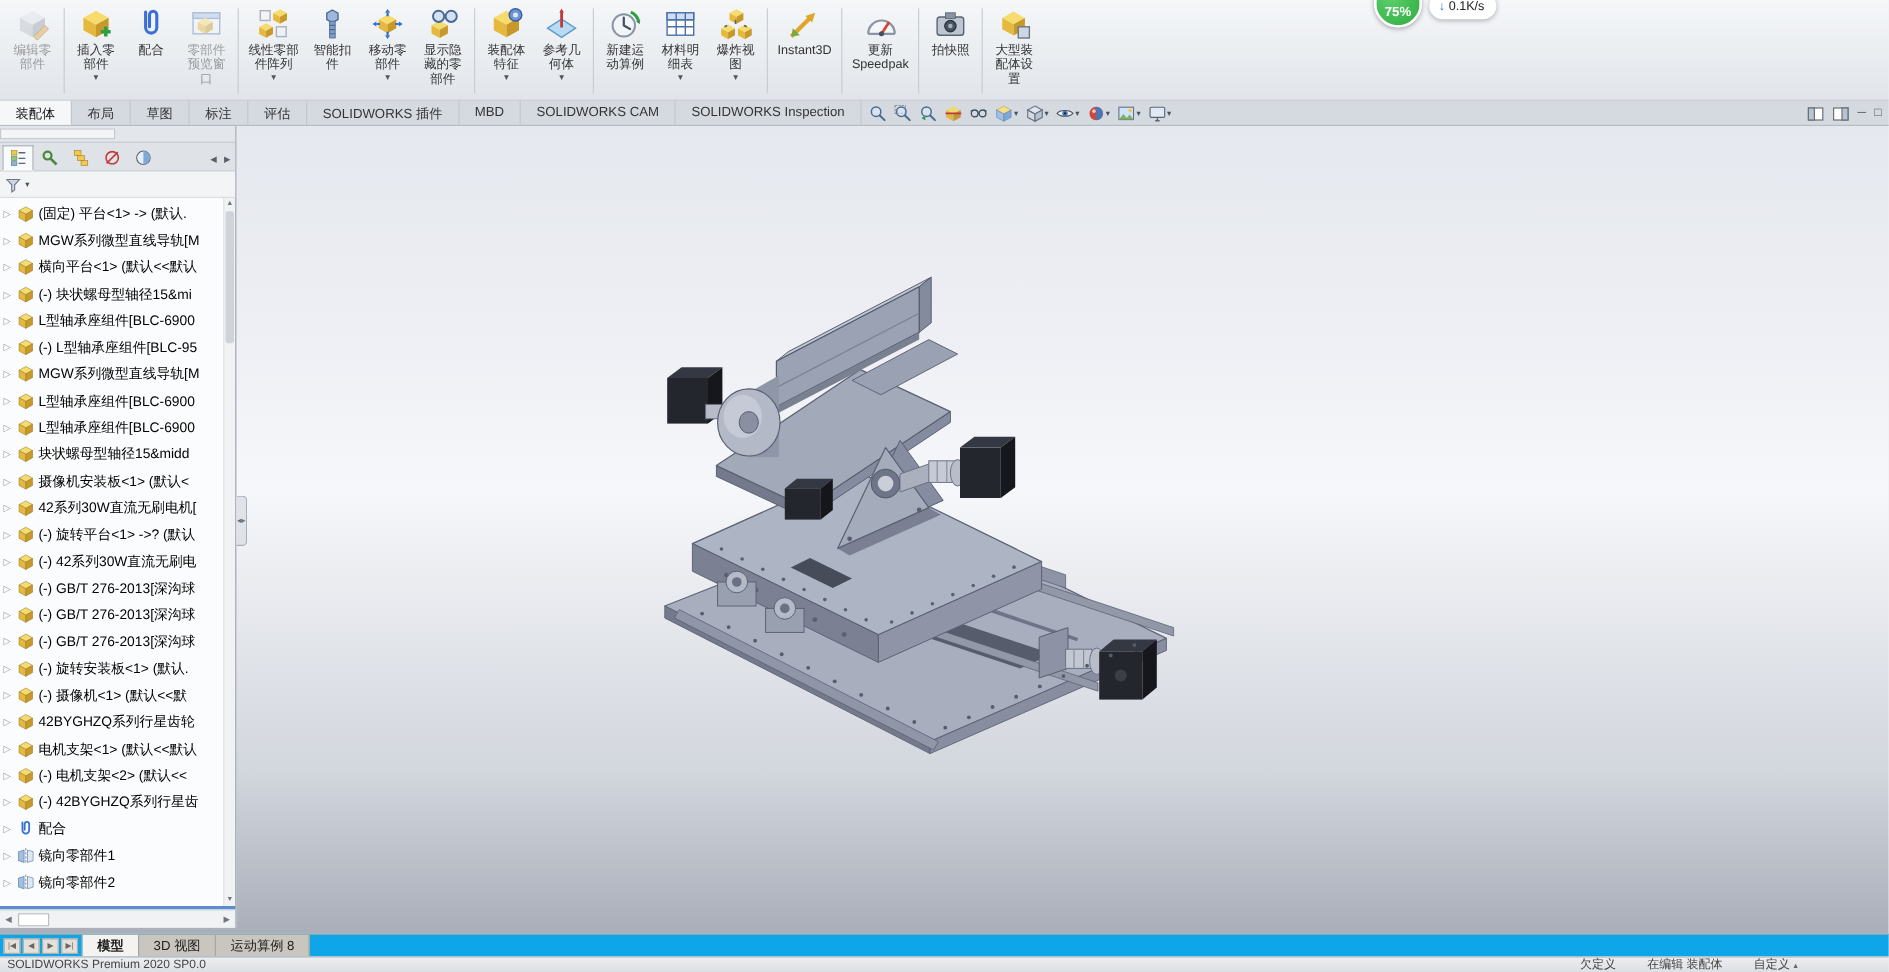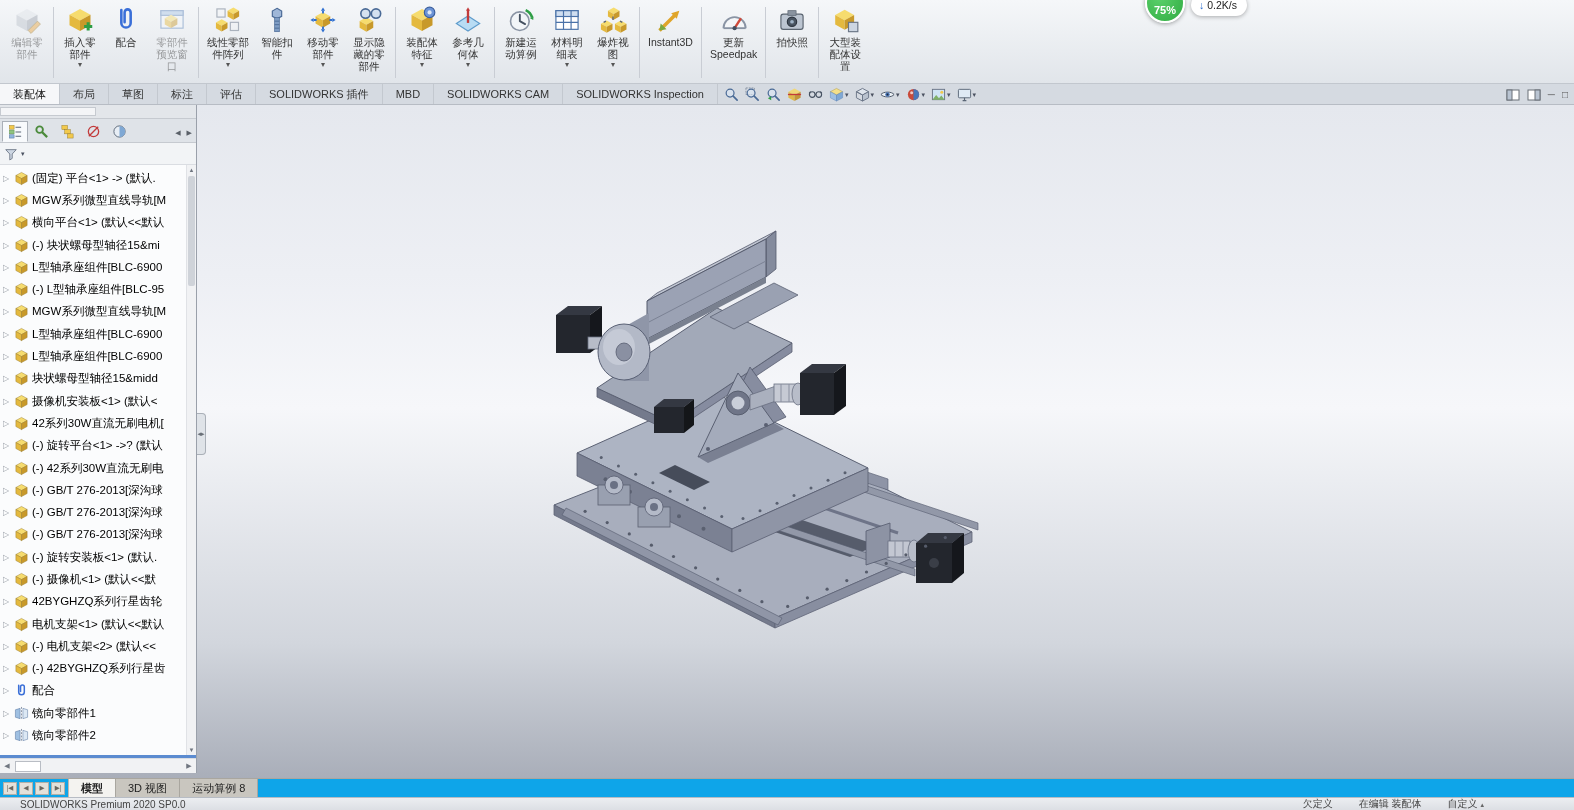--- a/index.html
+++ b/index.html
@@ -68,21 +68,21 @@
 #splitter{position:absolute;left:197px;top:308px;width:9px;height:42px;background:#dfe3e8;border:1px solid #aab0b8;border-left:none;border-radius:0 4px 4px 0;cursor:ew-resize;display:flex;align-items:center;justify-content:center;font-size:7px;color:#6a7078;}
 
 
 #bottomtabs{height:19px;background:#0ea5e9;border-top:1px solid #a9a69f;display:flex;align-items:stretch;flex:none;}
 .bt-nav{display:flex;align-items:center;padding:0 3px;gap:2px;border-right:1px solid #bdbab2;}
 .bt-navbtn{min-width:14px;height:13px;display:flex;align-items:center;justify-content:center;font-size:6.5px;color:#6a675f;background:#e4e1da;border:1px solid #b3b0a8;cursor:pointer;padding:0 1px;}
 .btab{padding:0 12px;font-size:11px;display:flex;align-items:center;color:#222;background:#c9c6bf;border-right:1px solid #a9a69f;cursor:pointer;white-space:nowrap;}
 .btab.active{background:#f4f3f0;font-weight:bold;}
 
 
-#statusbar{height:13px;background:linear-gradient(#eceef1,#dcdfe4);border-top:1px solid #b7bcc4;display:flex;align-items:center;font-size:10px;color:#444;padding:0 20px;flex:none;}
+#statusbar{height:13px;background:linear-gradient(#eceef1,#dcdfe4);border-top:1px solid #b7bcc4;display:flex;align-items:center;font-size:10px;color:#444;padding:0 6px;flex:none;}
 #status-right{margin-left:auto;display:flex;gap:26px;align-items:flex-start;padding-right:70px;}
 .customize-arrow{font-size:7px;color:#666;margin-left:3px;}
 
 
 #netwidget{position:absolute;left:1145px;top:0;z-index:50;height:26px;}
 .nw-circle{position:absolute;left:0;top:-17px;width:40px;height:40px;border-radius:50%;background:radial-gradient(circle at 35% 35%,#5bd06b,#2fab41);border:2px solid #fff;box-shadow:0 1px 4px rgba(0,0,0,.35);color:#fff;font-size:11px;font-weight:bold;display:flex;align-items:flex-end;justify-content:center;padding-bottom:5px;cursor:pointer;}
 .nw-pill{position:absolute;left:46px;top:-6px;height:22px;background:#fff;border-radius:11px;box-shadow:0 1px 4px rgba(0,0,0,.3);display:flex;align-items:center;padding:0 10px 0 8px;font-size:10.5px;color:#222;gap:3px;cursor:pointer;}
 .nw-arrow{color:#2f6fd0;font-weight:bold;}
 </style>
 </head>
@@ -989,15 +989,15 @@
         <span>自定义<span class="customize-arrow">▴</span></span>
       </span>
   </div>
 
 </div>
 
 <div id="netwidget">
   <div class="nw-circle">75%</div>
   <div class="nw-pill">
     <span class="nw-arrow">↓</span>
-    <span>0.2K/s</span>
+    <span>0.1K/s</span>
   </div>
 </div>
 
 </body></html>

